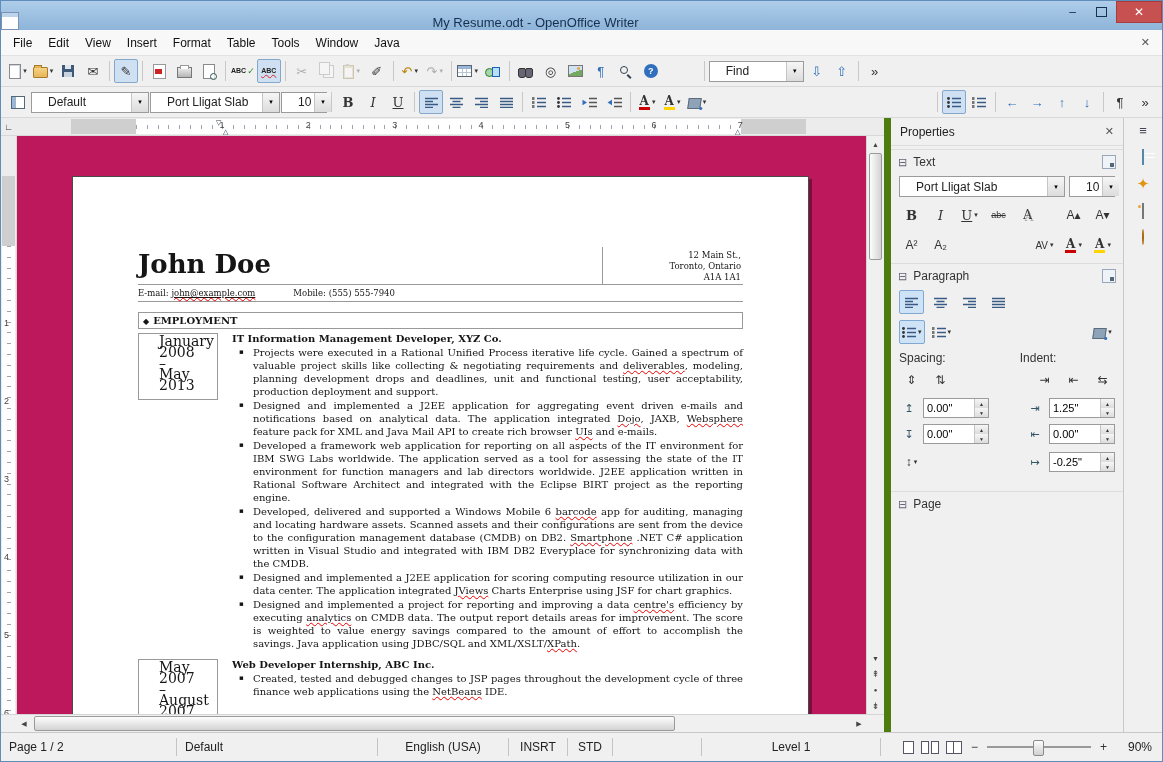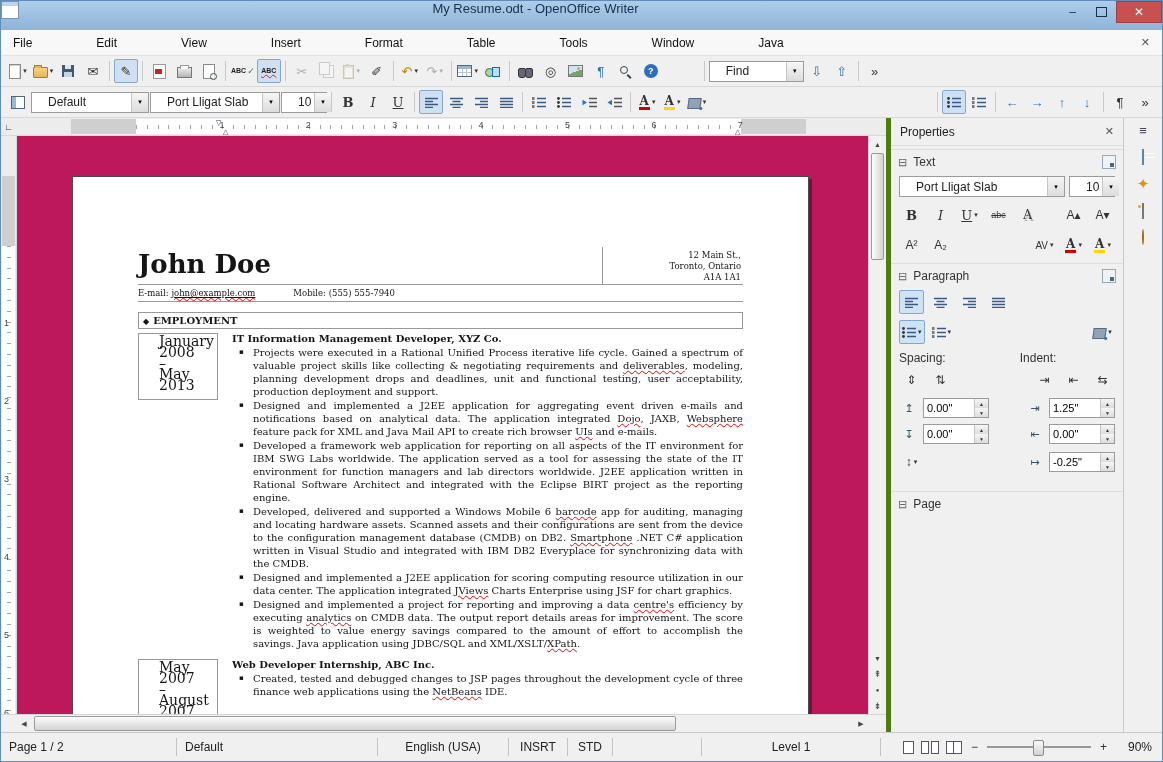--- a/index.html
+++ b/index.html
@@ -1,30 +1,30 @@
 <!DOCTYPE html>
 <html><head>
 <meta charset="utf-8">
 <style>
   html,body{margin:0;padding:0;}
   body{width:1163px;height:762px;overflow:hidden;font-family:"Liberation Sans",sans-serif;font-size:12px;background:#fff;-webkit-font-smoothing:antialiased;}
   .window{width:1163px;height:762px;box-sizing:border-box;border:1px solid #5f8cb8;display:flex;flex-direction:column;background:#f0f0f0;}
 
   
-  .titlebar{height:29px;flex:none;background:linear-gradient(180deg,#aecdea 0%,#8db4d9 100%);display:flex;align-items:flex-start;position:relative;}
+  .titlebar{height:29px;flex:none;background:linear-gradient(180deg,#aecdea 0%,#8db4d9 100%);display:flex;align-items:flex-end;position:relative;}
   .i-app{width:16px;height:16px;background:#fff;border:1px solid #7a93b5;box-shadow:inset 0 4px 0 #bcd3ea;flex:none;}
   .title{flex:1;text-align:center;color:#16304d;font-size:13px;padding-right:110px;white-space:nowrap;}
   .winbtns{position:absolute;top:0;right:0;display:flex;height:22px;}
   .wb{width:29px;height:22px;display:flex;align-items:center;justify-content:center;color:#16304d;font-size:12px;}
   .maxbox{width:9px;height:8px;border:1.5px solid #16304d;display:inline-block;}
   .wb.close{width:46px;background:#c75050;border:1px solid #a83c3c;color:#fff;box-sizing:border-box;}
 
   
   .menubar{height:25px;flex:none;background:#f8f8f8;border-bottom:1px solid #e2e2e2;display:flex;align-items:center;padding:0 8px 0 4px;}
-  .menu-items{display:flex;align-items:center;gap:48px;}
+  .menu-items{display:flex;align-items:center;}
   .menu-item{padding:4px 8px;color:#111;}
   .doc-close{margin-left:auto;color:#555;font-size:11px;padding:2px 4px;}
 
   
   .toolbar{height:30px;flex:none;background:#f0f0f0;border-bottom:1px solid #d8d8d8;display:flex;align-items:center;padding:0 5px;gap:1px;}
   .tbtn{height:24px;min-width:24px;box-sizing:border-box;display:flex;align-items:center;justify-content:center;border:1px solid transparent;border-radius:2px;color:#333;}
   .tbtn.on{background:#cfe0f2;border-color:#84a7cc;}
   .tbtn.dis{opacity:.35;}
   .sep{width:1px;height:20px;background:#c8c8c8;margin:0 3px;flex:none;}
   .dd{font-size:7px;color:#333;margin-left:2px;}
@@ -128,21 +128,21 @@
   .job-row + .job-row{margin-top:8px;}
   .dates{width:86px;flex:none;}
   .datebox{border:1px solid #999;width:80px;box-sizing:border-box;font-size:14px;line-height:11px;padding:2px 20px 8px;}
   .job-content{flex:1;padding-left:8px;min-width:0;}
   .job-title{font-size:10px;font-weight:bold;margin:0 0 2px;}
   ul.bullets{margin:0;padding:0 0 0 21px;list-style:none;}
   ul.bullets li{position:relative;font-size:10px;line-height:13px;text-align:justify;margin:0 0 1px;}
   ul.bullets li::before{content:"▪";position:absolute;left:-14px;top:0;font-size:7px;color:#151515;}
 
   
-  .sidebar{width:232px;flex:none;background:#f0f0f0;border-left:5px solid #4d7c0f;display:flex;flex-direction:column;overflow:hidden;}
+  .sidebar{width:232px;flex:none;background:#f0f0f0;border-left:7px solid #4d7c0f;display:flex;flex-direction:column;overflow:hidden;}
   .sb-header{height:27px;flex:none;display:flex;align-items:center;padding:0 9px;border-bottom:1px solid #ddd;}
   .sb-title{color:#222;}
   .sb-close{margin-left:auto;color:#555;font-size:11px;}
   .sb-sec{display:flex;align-items:center;gap:6px;padding:5px 7px 4px;border-top:1px solid #ddd;margin-top:3px;color:#333;}
   .expander{font-size:11px;color:#667;line-height:11px;}
   .launch{margin-left:auto;width:12px;height:12px;border:1px solid #98a8b8;background:#eef3f8;position:relative;}
   .launch::after{content:"";position:absolute;right:1px;bottom:1px;width:4px;height:4px;background:#567;}
   .sb-row{display:flex;align-items:center;padding:3px 8px;gap:4px;}
   .grow{flex:1;min-width:0;}
   .sbtn{height:24px;min-width:25px;box-sizing:border-box;display:flex;align-items:center;justify-content:center;border:1px solid transparent;border-radius:2px;color:#333;padding:0 2px;}

